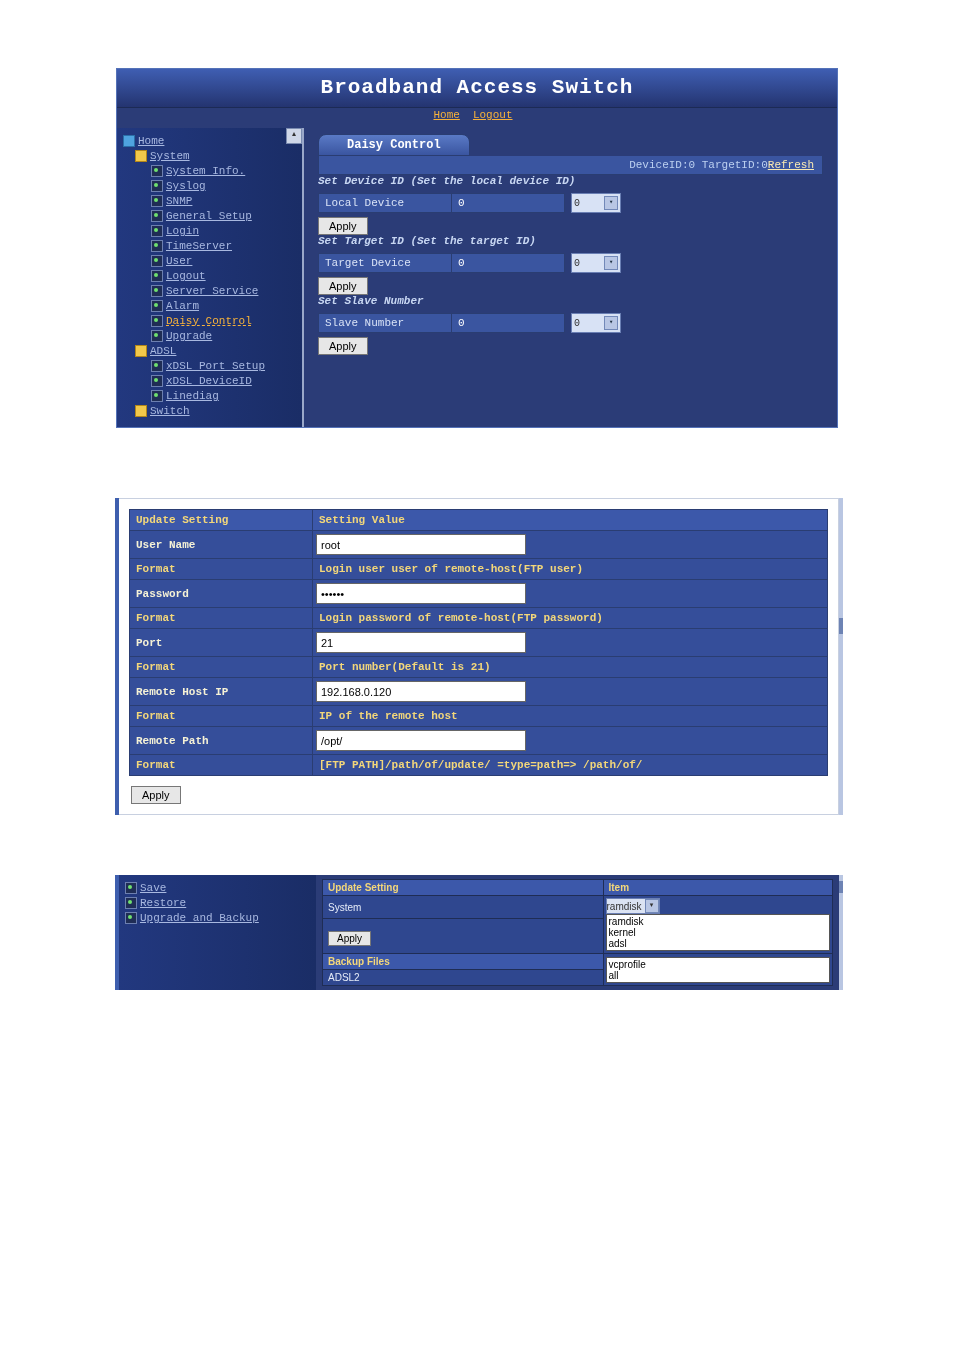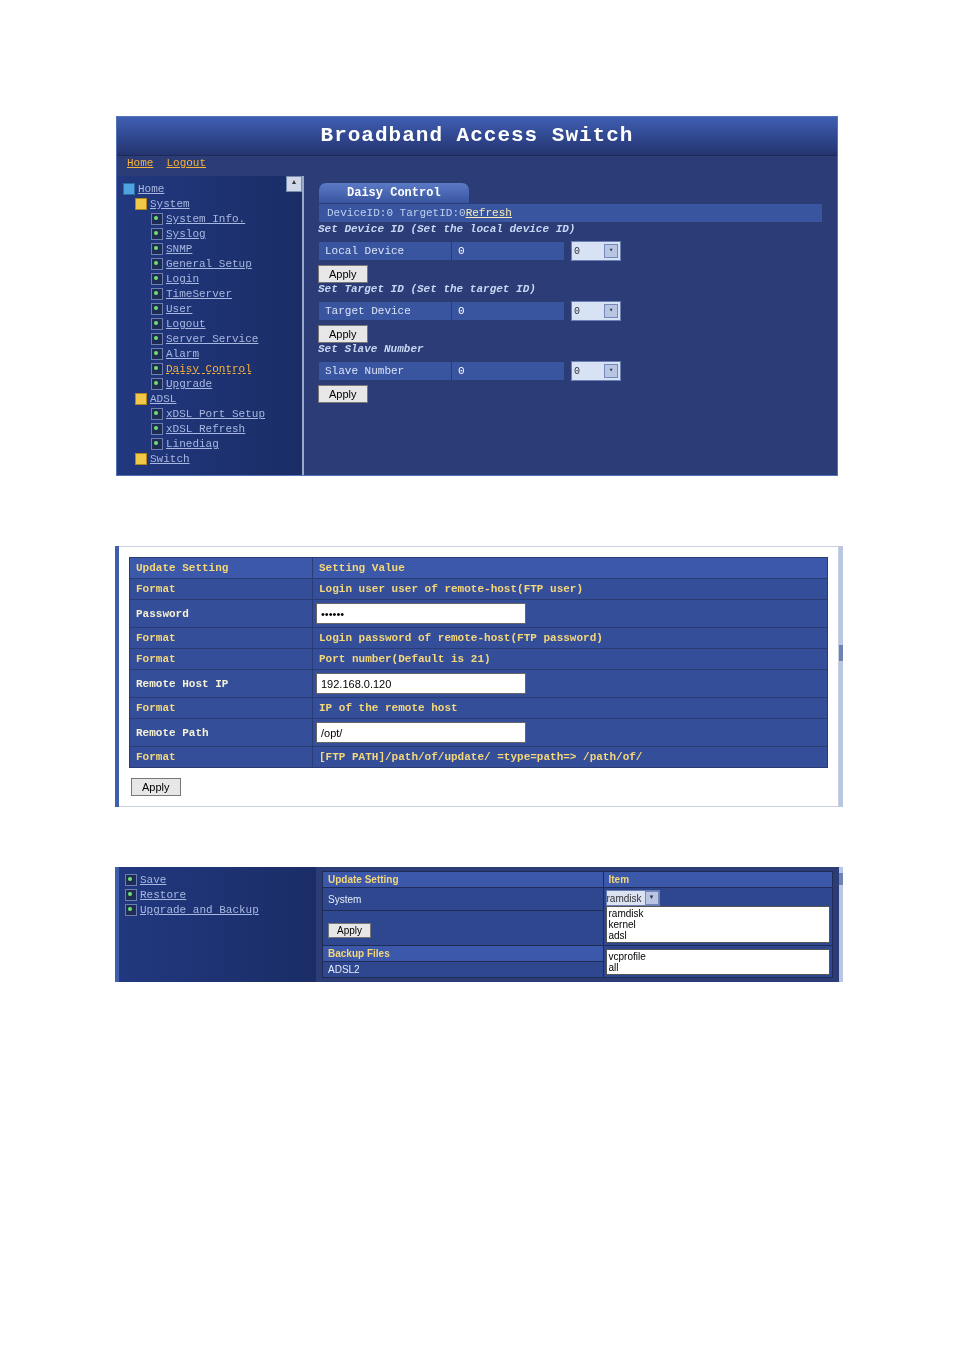--- a/index.html
+++ b/index.html
@@ -1,40 +1,40 @@
 <!DOCTYPE html>
 <html><head>
 <meta charset="utf-8">
 <style>
   html,body{margin:0;padding:0;background:#fff;font-family:Verdana,Arial,sans-serif;font-size:11px;color:#000}
-  .page{width:954px;margin:0 auto;padding:116px 0}
+  .page{width:954px;margin:0 auto;padding:68px 0}
   
   .shot1{width:720px;margin:0 auto 70px auto;border:1px solid #5472b8;background:#2b3c77}
   .banner{height:38px;background:linear-gradient(#3f5eb2,#243470);border-bottom:1px solid #1c2a55;text-align:center}
   .banner-title{font-family:"Courier New",monospace;font-weight:bold;font-size:21px;color:#fff;line-height:38px;letter-spacing:1px}
-  .topbar{height:20px;background:#2b3c77;text-align:left;padding-right:18px}
+  .topbar{height:20px;background:#2b3c77;text-align:center;padding-right:18px}
   .topbar a{color:#f7b23a;font-size:11px;text-decoration:underline;margin-left:10px;font-family:"Courier New",monospace}
   .split{display:flex}
   .navcol{width:185px;background:linear-gradient(to right,#22387f,#1a2d66);border-right:2px solid #9aa8c9;position:relative}
   .scrollhint{position:absolute;top:0;right:0;width:14px;height:14px;background:#cfd7e8;border:1px solid #7a8bb0;font-size:8px;text-align:center;color:#333}
   .tree{padding:6px 4px 8px 6px;font-family:"Courier New",monospace;font-size:11px;color:#a8b8e0;line-height:15px}
   .tree .row{white-space:nowrap}
   .ic{display:inline-block;width:10px;height:10px;margin-right:3px;vertical-align:middle}
   .ic-home{background:#4fa3e0;border:1px solid #2b6fa8}
   .ic-fold{background:#f2c84b;border:1px solid #b3861a}
   .ic-doc{background:#1f2d55;border:1px solid #6c7fb0;position:relative}
   .ic-doc::after{content:"";position:absolute;left:2px;top:2px;width:4px;height:4px;background:#6fe06f;border-radius:2px}
   .lnk{color:#a8b8e0;text-decoration:none}
   .lnk.u{text-decoration:underline}
   .lnk.hot{color:#f7b23a;text-decoration:underline dashed}
   .ind1{padding-left:12px}
   .ind2{padding-left:28px}
   .content{flex:1;background:#2b3c77;padding:6px 14px 14px 14px;color:#bcd0f0;font-family:"Courier New",monospace}
   .tab{display:inline-block;background:linear-gradient(#5a7ac6,#3a55a0);border:1px solid #2a3d72;border-radius:8px 8px 0 0;padding:3px 28px;font-weight:bold;color:#fff;font-size:12px}
-  .hdrbar{background:#3a55a0;border:1px solid #2a3d72;border-top:none;padding:3px 8px;color:#bcd0f0;font-size:11px;display:flex;justify-content:flex-start;align-items:center}
+  .hdrbar{background:#3a55a0;border:1px solid #2a3d72;border-top:none;padding:3px 8px;color:#bcd0f0;font-size:11px;display:flex;justify-content:flex-end;align-items:center}
   .hdrbar .right{color:#f9e9b3;text-decoration:underline}
   .sect{margin-top:0;font-style:italic;font-weight:bold;color:#c7d6f2}
   .rowline{display:flex;align-items:center;margin-top:6px}
   .lbl{width:120px;background:#3a55a0;border:1px solid #2a3d72;padding:3px 6px;color:#d9e3f7}
   .val{width:100px;background:#3a55a0;border:1px solid #2a3d72;border-left:none;padding:3px 6px;color:#fff}
   .sel{width:44px;height:18px;background:#d8e2f5;border:1px solid #6a7fb4;margin-left:6px;font-size:10px;color:#333;display:flex;align-items:center;justify-content:space-between;padding:0 2px}
   .sel .arr{width:12px;height:12px;background:#b8c6e4;border:1px solid #7288b8;font-size:7px;text-align:center;line-height:10px;color:#234}
   .btn{display:inline-block;background:#e7e7e7;border:1px solid #777;padding:2px 10px;font:11px Arial;color:#000;margin-top:4px}
   
   .shot2{width:720px;margin:0 auto 60px auto;border-left:4px solid #3e5fae;background:#fff;position:relative}
@@ -90,21 +90,21 @@
           <div class="row ind2"><span class="ic ic-doc"></span><a class="lnk u" href="#">Login</a></div>
           <div class="row ind2"><span class="ic ic-doc"></span><a class="lnk u" href="#">TimeServer</a></div>
           <div class="row ind2"><span class="ic ic-doc"></span><a class="lnk u" href="#">User</a></div>
           <div class="row ind2"><span class="ic ic-doc"></span><a class="lnk u" href="#">Logout</a></div>
           <div class="row ind2"><span class="ic ic-doc"></span><a class="lnk u" href="#">Server Service</a></div>
           <div class="row ind2"><span class="ic ic-doc"></span><a class="lnk u" href="#">Alarm</a></div>
           <div class="row ind2"><span class="ic ic-doc"></span><a class="lnk hot" href="#">Daisy Control</a></div>
           <div class="row ind2"><span class="ic ic-doc"></span><a class="lnk u" href="#">Upgrade</a></div>
           <div class="row ind1"><span class="ic ic-fold"></span><a class="lnk u" href="#">ADSL</a></div>
           <div class="row ind2"><span class="ic ic-doc"></span><a class="lnk u" href="#">xDSL Port Setup</a></div>
-          <div class="row ind2"><span class="ic ic-doc"></span><a class="lnk u" href="#">xDSL Refresh</a></div>
+          <div class="row ind2"><span class="ic ic-doc"></span><a class="lnk u" href="#">xDSL DeviceID</a></div>
           <div class="row ind2"><span class="ic ic-doc"></span><a class="lnk u" href="#">Linediag</a></div>
           <div class="row ind1"><span class="ic ic-fold"></span><a class="lnk u" href="#">Switch</a></div>
         </div>
       </div>
 
       <div class="content">
         <div class="tab">Daisy Control</div>
         <div class="hdrbar">
           <span>DeviceID:0 TargetID:0</span>
           <a href="#" class="right">Refresh</a>
@@ -148,30 +148,38 @@
 
   <div class="shot2">
     <div class="inner">
       <table class="tbl2">
         <tbody>
             <tr>
           <td class="head">Update Setting</td>
           <td class="head">Setting Value</td>
         </tr>
         <tr>
+          <td class="lblcell">User Name</td>
+          <td class="inpcell"><input class="inp" value="root" style=""></td>
+        </tr>
+        <tr>
           <td class="fmt">Format</td>
           <td class="note">Login user user of remote-host(FTP user)</td>
         </tr>
         <tr>
           <td class="lblcell">Password</td>
           <td class="inpcell"><input class="inp" type="password" value="••••••" style=""></td>
         </tr>
         <tr>
           <td class="fmt">Format</td>
           <td class="note">Login password of remote-host(FTP password)</td>
+        </tr>
+        <tr>
+          <td class="lblcell">Port</td>
+          <td class="inpcell"><input class="inp" value="21" style=""></td>
         </tr>
         <tr>
           <td class="fmt">Format</td>
           <td class="note">Port number(Default is 21)</td>
         </tr>
         <tr>
           <td class="lblcell">Remote Host IP</td>
           <td class="inpcell"><input class="inp" value="192.168.0.120" style=""></td>
         </tr>
         <tr>

